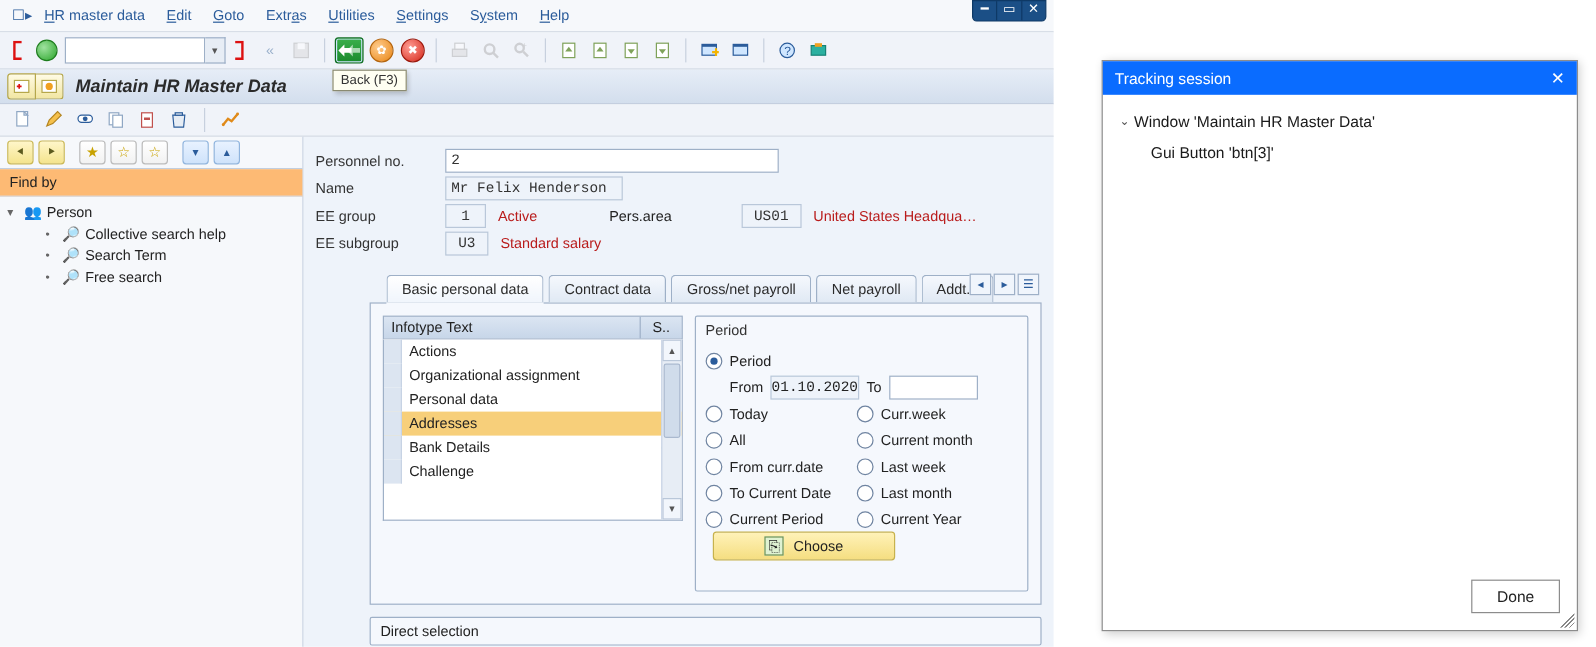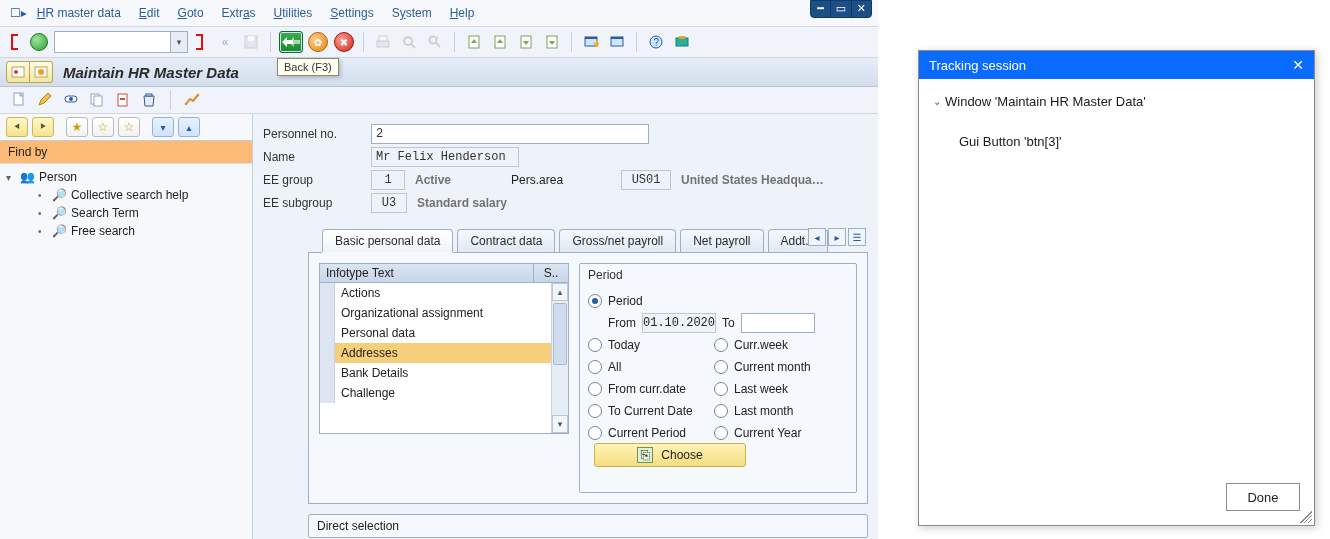--- a/index.html
+++ b/index.html
@@ -60,21 +60,21 @@
 
   
   .right { flex:1; background:#eef3fa; padding:8px 10px 0 10px; position:relative; }
   .form-row { display:flex; align-items:center; height:22px; margin:1px 0; }
   .form-row label { width:108px; color:#333; }
   .txt { border:1px solid #9eb0c7; background:#fff; height:18px; padding:0 4px; display:flex; align-items:center; font-family:"Courier New",monospace; font-size:12px; color:#333; }
   .txt.ro { background:#eef3fa; border-color:#b9c7d9; }
   .wide { width:268px; }
   .short { width:24px; justify-content:center; }
   .med { width:40px; justify-content:center; }
-  .lbl2 { margin-left:10px; color:#737373;font-weight:bold; }
+  .lbl2 { margin-left:10px; color:#b91c1c; }
   .tabs { margin-top:14px; position:relative;margin-left:45px; }
   .tabstrip { display:flex; align-items:flex-end; height:24px; gap:4px; padding-left:14px; }
   .tab { height:22px; padding:0 12px; background:linear-gradient(#f5f8fd,#e0e9f4); border:1px solid #9eb0c7; border-bottom:none; border-radius:4px 4px 0 0; display:flex; align-items:center; color:#2b2b2b; }
   .tab.active { background:linear-gradient(#fff,#f0f5fc); font-weight:normal; position:relative; z-index:2; box-shadow:0 2px 0 #f5f8fd; }
   .tab-controls { position:absolute; right:2px; top:0; display:flex; gap:2px;}
   .tab-controls .b { width:16px; height:16px; border:1px solid #9eb0c7; background:#f0f5fc; display:flex; align-items:center; justify-content:center; font-size:10px; color:#2b5c9b;}
   .tab-body { border:1px solid #9eb0c7; background:#f5f8fd; padding:10px; min-height:230px; display:flex; gap:10px; }
 
   .infotable-box { flex:1; min-width:250px; }
   .it-head { display:flex; background:linear-gradient(#dbe5f2,#c7d6e9); border:1px solid #9eb0c7; }
@@ -107,21 +107,21 @@
 
   .direct { margin-top:10px; border:1px solid #9eb0c7; background:#f5f8fd; border-radius:2px; padding:4px 8px; }
 
   
   .tracker { position:absolute; left:918px; top:50px; width:395px; height:474px; background:#fff; border:1px solid #8c8c8c; box-shadow:2px 2px 8px rgba(0,0,0,.2);}
   .tracker-title { height:28px; background:#0a6cff; color:#fff; display:flex; align-items:center; padding:0 10px; font-size:13px;}
   .tracker-title .x { margin-left:auto; font-size:14px; cursor:default;}
   .tracker-body { padding:12px 14px; font-size:13px; color:#1a1a1a;}
   .tracker-body .row { display:flex; align-items:center; height:20px;}
   .tracker-body .chv { width:12px; color:#555; font-size:10px;}
-  .tracker-body .sub { padding-left:26px; margin-top:20px;}
+  .tracker-body .sub { padding-left:26px; margin-top:6px;}
   .done { position:absolute; right:14px; bottom:14px; width:72px; height:26px; border:1px solid #8c8c8c; background:#fff; display:flex; align-items:center; justify-content:center; font-size:13px;}
   .resize { position:absolute; right:2px; bottom:2px; width:12px; height:12px; background:
      linear-gradient(135deg, transparent 0 50%, #888 50% 55%, transparent 55% 65%, #888 65% 70%, transparent 70% 80%, #888 80% 85%, transparent 85%);}
 </style>
 </head>
 <body>
 <div class="screen">
 
 <div class="sap">
 

